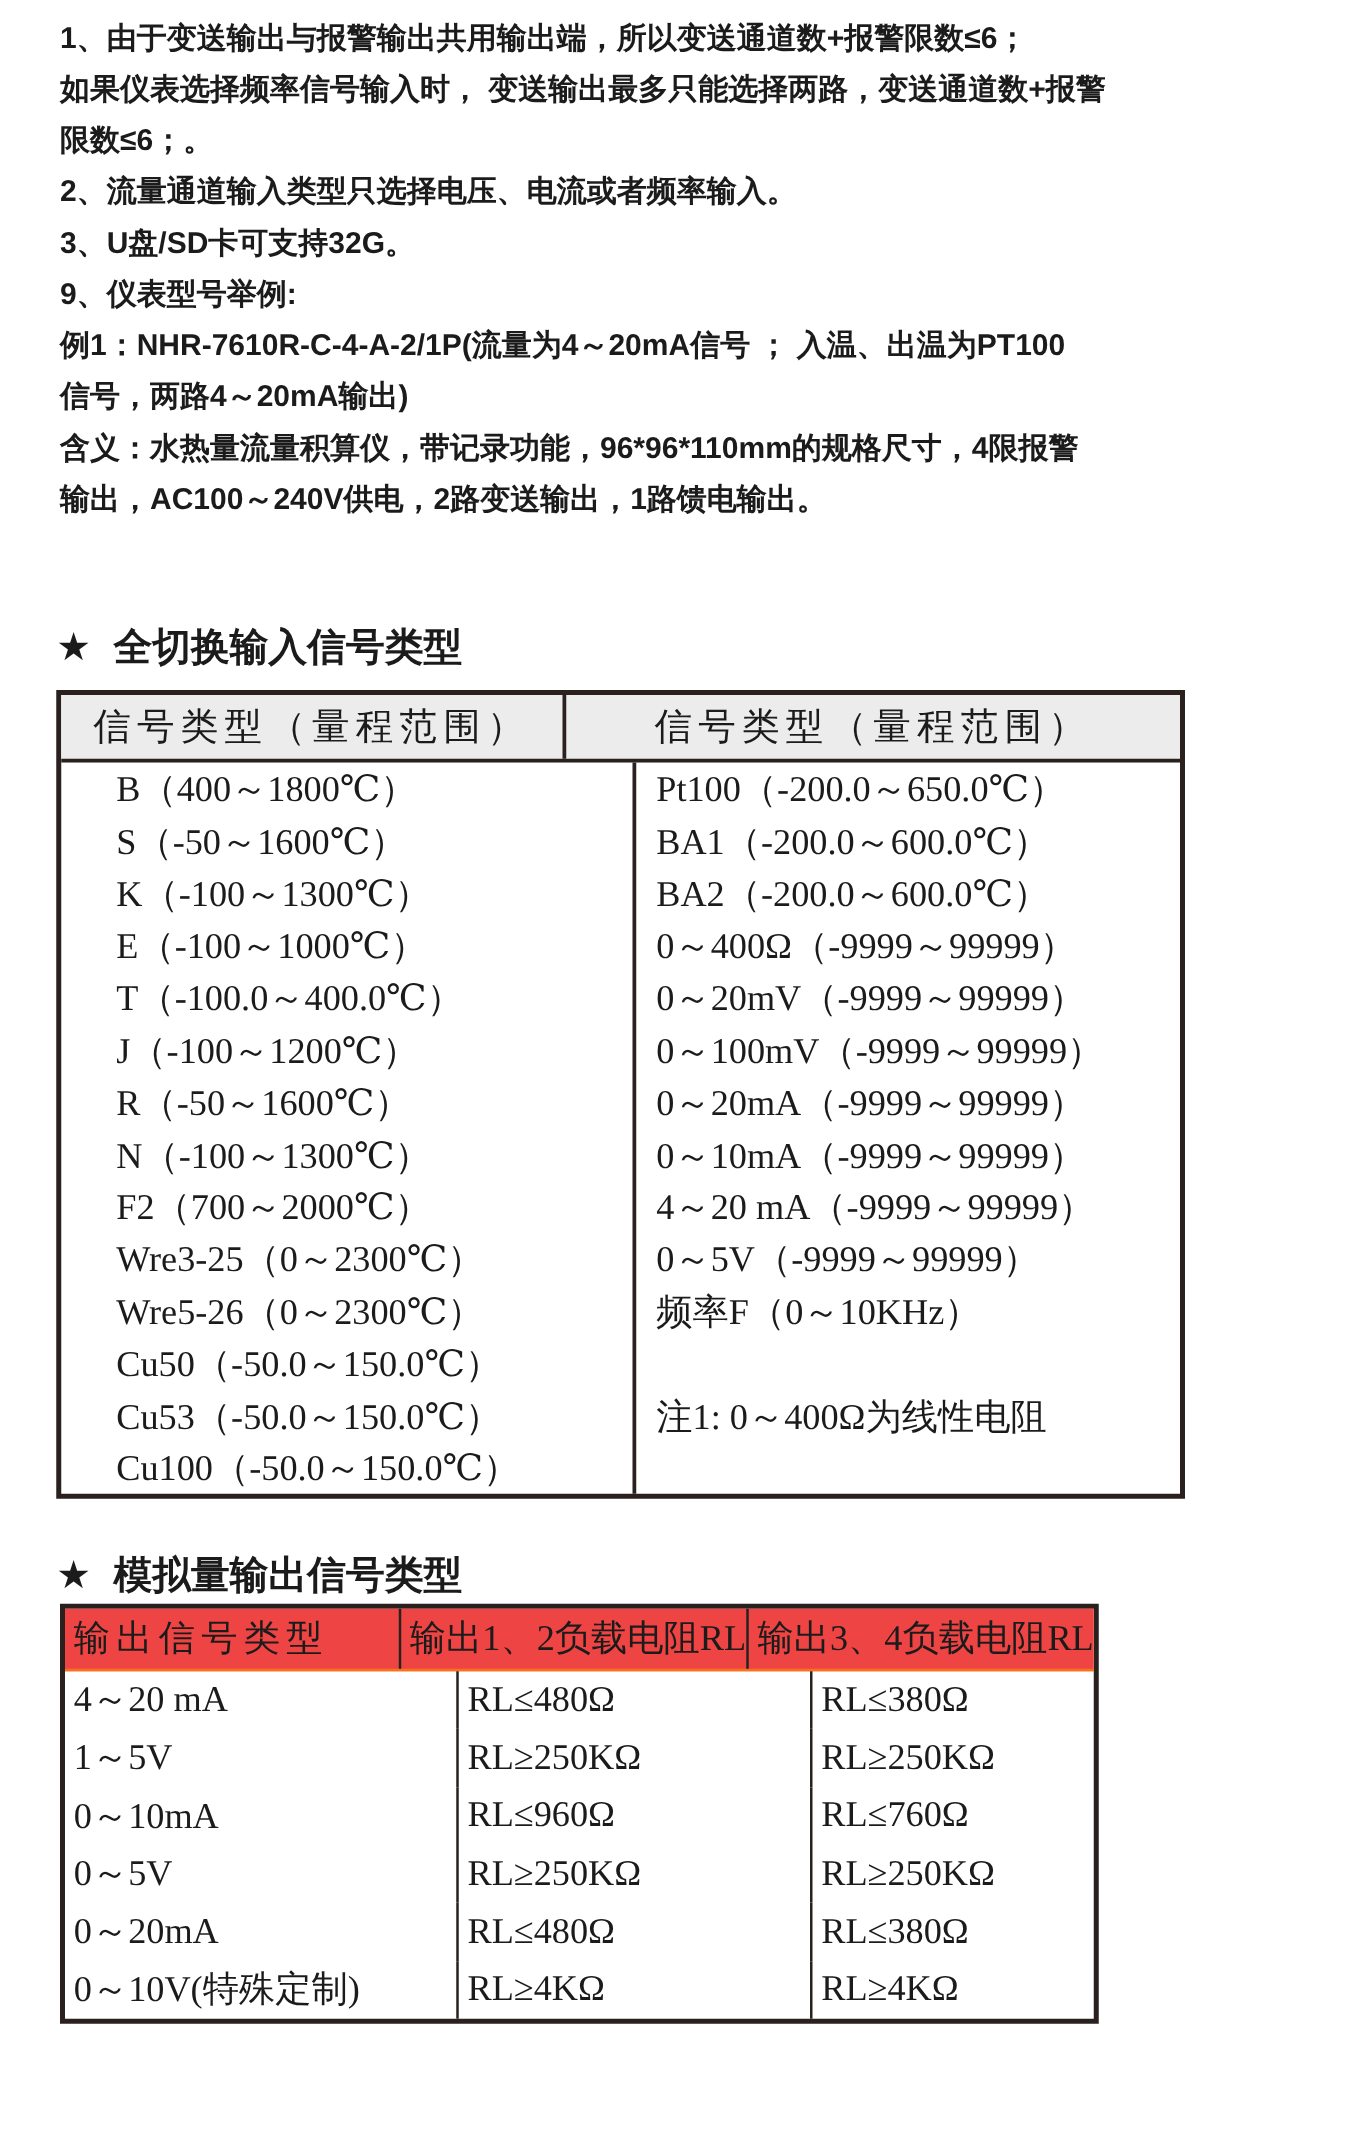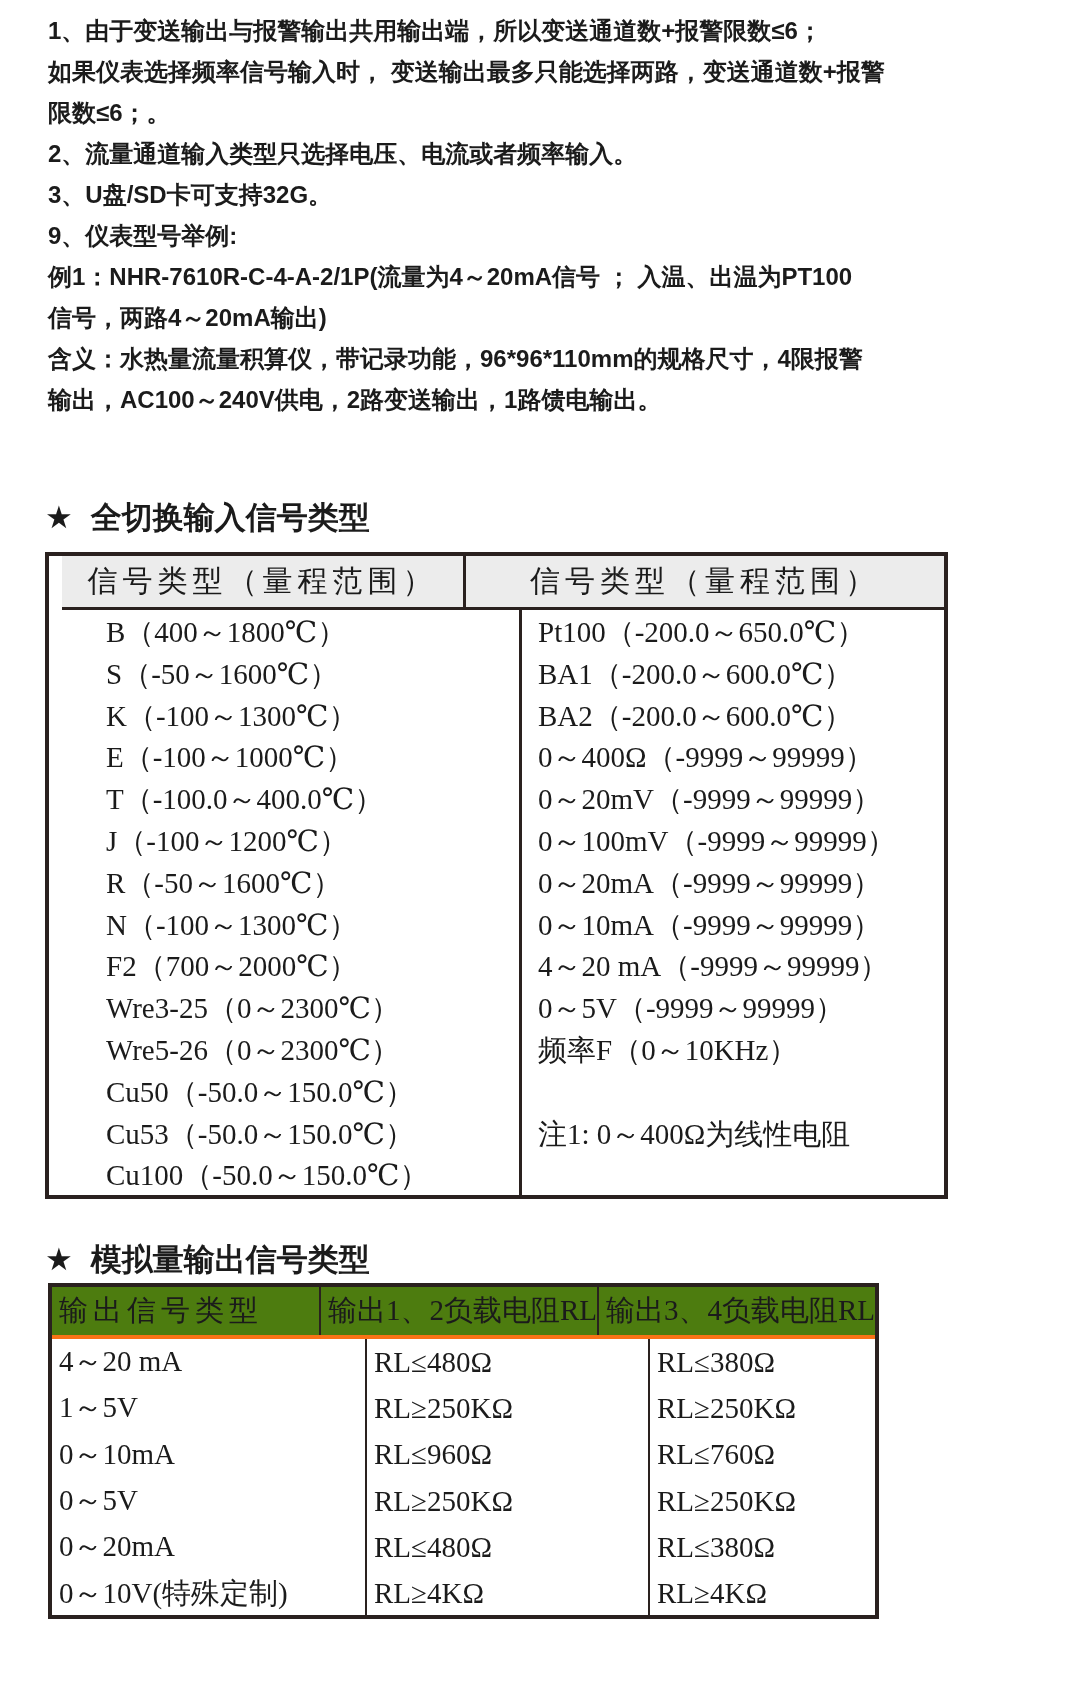--- a/index.html
+++ b/index.html
@@ -17,42 +17,41 @@
   
   .sec-title { position:absolute; left:45px; font-size:31px; font-weight:600; line-height:40px; white-space:nowrap; }
   .sec-title .star { margin-right:18px; }
   #sec1-title { top:498px; }
   #sec2-title { top:1240px; }
   
   .table1 {
     position:absolute; left:45px; top:552px; width:903px; height:647px;
     box-sizing:border-box; border:4px solid #2a211f; background:#fff;
     font-family:"Liberation Serif","DejaVu Serif",serif;
-    padding-left:13px;
   }
   .t1-header { display:flex; height:51px; background:#ececec; border-bottom:3px solid #2a211f; }
   .t1-hcell {
     box-sizing:border-box; display:flex; align-items:center; justify-content:center;
     font-size:30px; letter-spacing:5px; white-space:nowrap;
   }
   .t1-hcell.c1 { width:401px; }
   .t1-hcell.c2 { flex:1; border-left:3px solid #2a211f; }
   .t1-body { display:flex; height:585px; }
   .t1-col { box-sizing:border-box; padding-left:16px; padding-top:2px;margin-left:28px; }
   .t1-col.c1 { width:401px; }
   .t1-col.c2 { flex:1; border-left:3px solid #2a211f; }
   .t1-row { height:41.8px; line-height:41.8px; font-size:29px; white-space:nowrap; }
   
   .table2 {
     position:absolute; left:48px; top:1283px; width:831px; height:336px;
     box-sizing:border-box; border:4px solid #2a211f; background:#fff;
     font-family:"Liberation Serif","DejaVu Serif",serif;
   }
   .t2-row { display:flex; height:46.33px; }
-  .t2-row.t2-head { height:48px; background:#4d7c0f; border-bottom:4px solid #f97316; }
+  .t2-row.t2-head { height:48px; background:#ef4444; border-bottom:2px solid #f97316; }
   .t2-cell {
     box-sizing:border-box; display:flex; align-items:center;
     padding-left:7px; font-size:29px; white-space:nowrap;
   }
   .t2-head .t2-cell { font-size:29px; }
   .t2-head .t2-cell.w1 { letter-spacing:5px; }
   .t2-cell.w1 { width:269px; }
   .t2-cell.w2 { width:283px; border-left:2px solid #2a211f;margin-left:44px; }
   .t2-cell.w3 { flex:1;      border-left:2px solid #2a211f; }
 </style>

